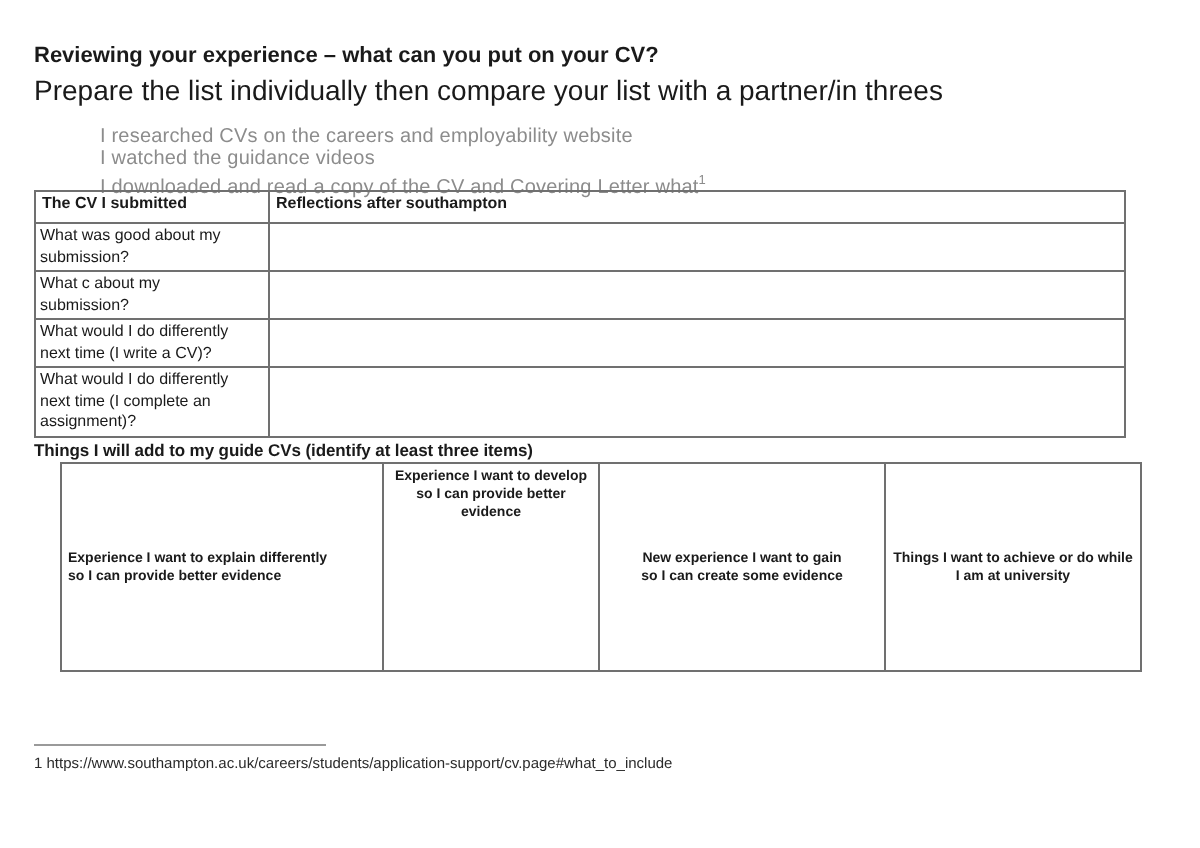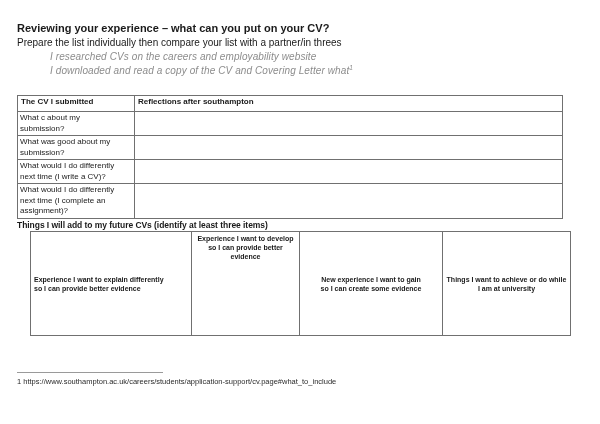--- a/index.html
+++ b/index.html
@@ -20,27 +20,26 @@
     width:600px;height:424px;
     background:var(--background);
     overflow:hidden;
   }
   .title{
     position:absolute;left:17px;top:22px;
     margin:0;font-size:11px;font-weight:bold;color:var(--text);
   }
   .intro{
     position:absolute;left:17px;top:37px;
-    margin:0;font-size:10px;font-weight:normal;color:var(--text);
+    margin:0;font-size:14px;font-weight:normal;color:var(--text);
   }
   .checklist{
-    position:absolute;left:50px;top:51px;
+    position:absolute;left:50px;top:63px;
     font-size:10px;line-height:11.2px;color:var(--muted_text);
     letter-spacing:0.1px;
-    font-style:italic;
   }
   .check-item{white-space:pre;}
   .check-item sup{font-size:6.5px;}
   table{border-collapse:collapse;table-layout:fixed;}
   
   .t1{
     position:absolute;left:17px;top:95px;
     width:545px;
   }
   .t1 th,.t1 td{
@@ -95,58 +94,59 @@
 <body>
 
 <div class="page">
 
   <h1 class="title">Reviewing your experience – what can you put on your CV?</h1>
 
   <p class="intro">Prepare the list individually then compare your list with a partner/in threes</p>
 
   <div class="checklist">
     <div class="check-item">I researched CVs on the careers and employability website</div>
+    <div class="check-item">I watched the guidance videos</div>
     <div class="check-item"><span>I downloaded and read a copy of the CV and Covering Letter what</span><sup>1</sup></div>
   </div>
 
   <table class="t1">
     <colgroup>
         <col class="c1">
         <col class="c2">
       </colgroup>
     <tbody>
       <tr class="h16">
         <th>The CV I submitted</th>
         <th>Reflections after southampton</th>
       </tr>
       <tr class="h22">
-        <td class="q">What c about my
+        <td class="q">What was good about my
 submission?</td>
         <td></td>
       </tr>
       <tr class="h22">
-        <td class="q">What was good about my
+        <td class="q">What c about my
 submission?</td>
         <td></td>
       </tr>
       <tr class="h24">
         <td class="q">What would I do differently
 next time (I write a CV)?</td>
         <td></td>
       </tr>
       <tr class="h30">
         <td class="q">What would I do differently
 next time (I complete an
 assignment)?</td>
         <td></td>
       </tr>
     </tbody>
   </table>
 
-  <h2 class="heading2">Things I will add to my future CVs (identify at least three items)</h2>
+  <h2 class="heading2">Things I will add to my guide CVs (identify at least three items)</h2>
 
   <table class="t2">
     <colgroup>
         <col class="c1">
         <col class="c2">
         <col class="c3">
         <col class="c4">
       </colgroup>
     <tbody>
       <tr>

